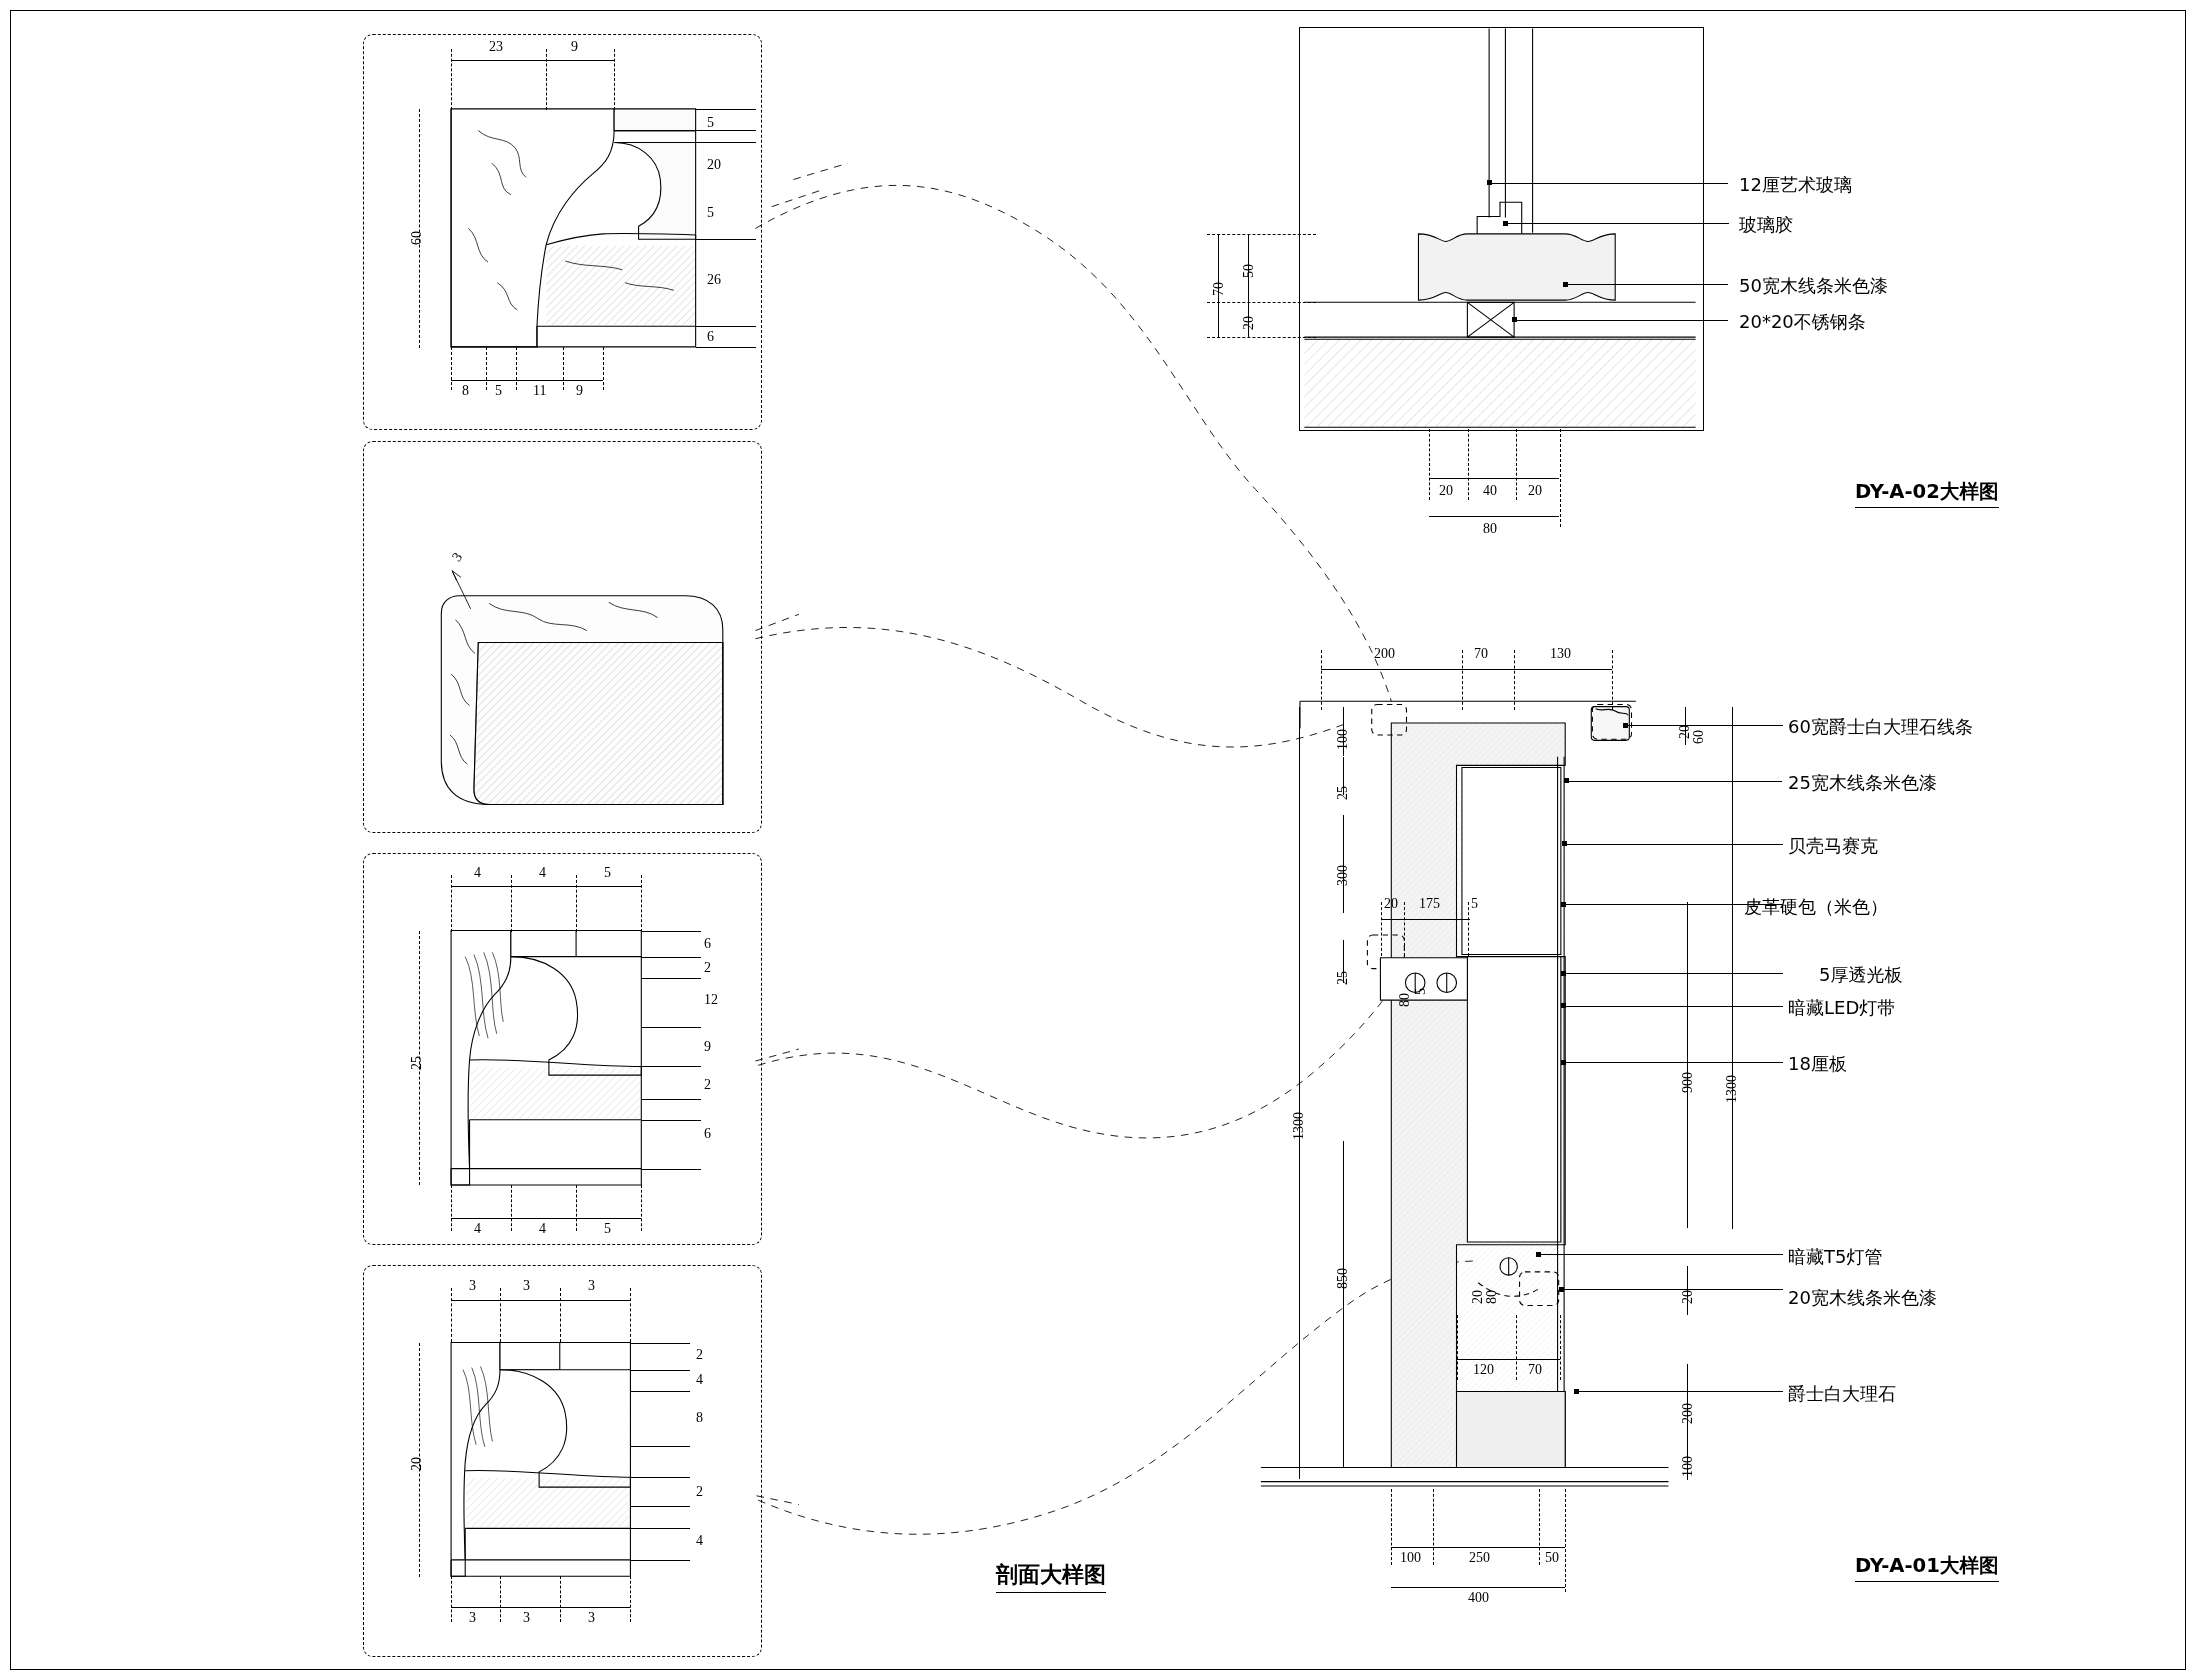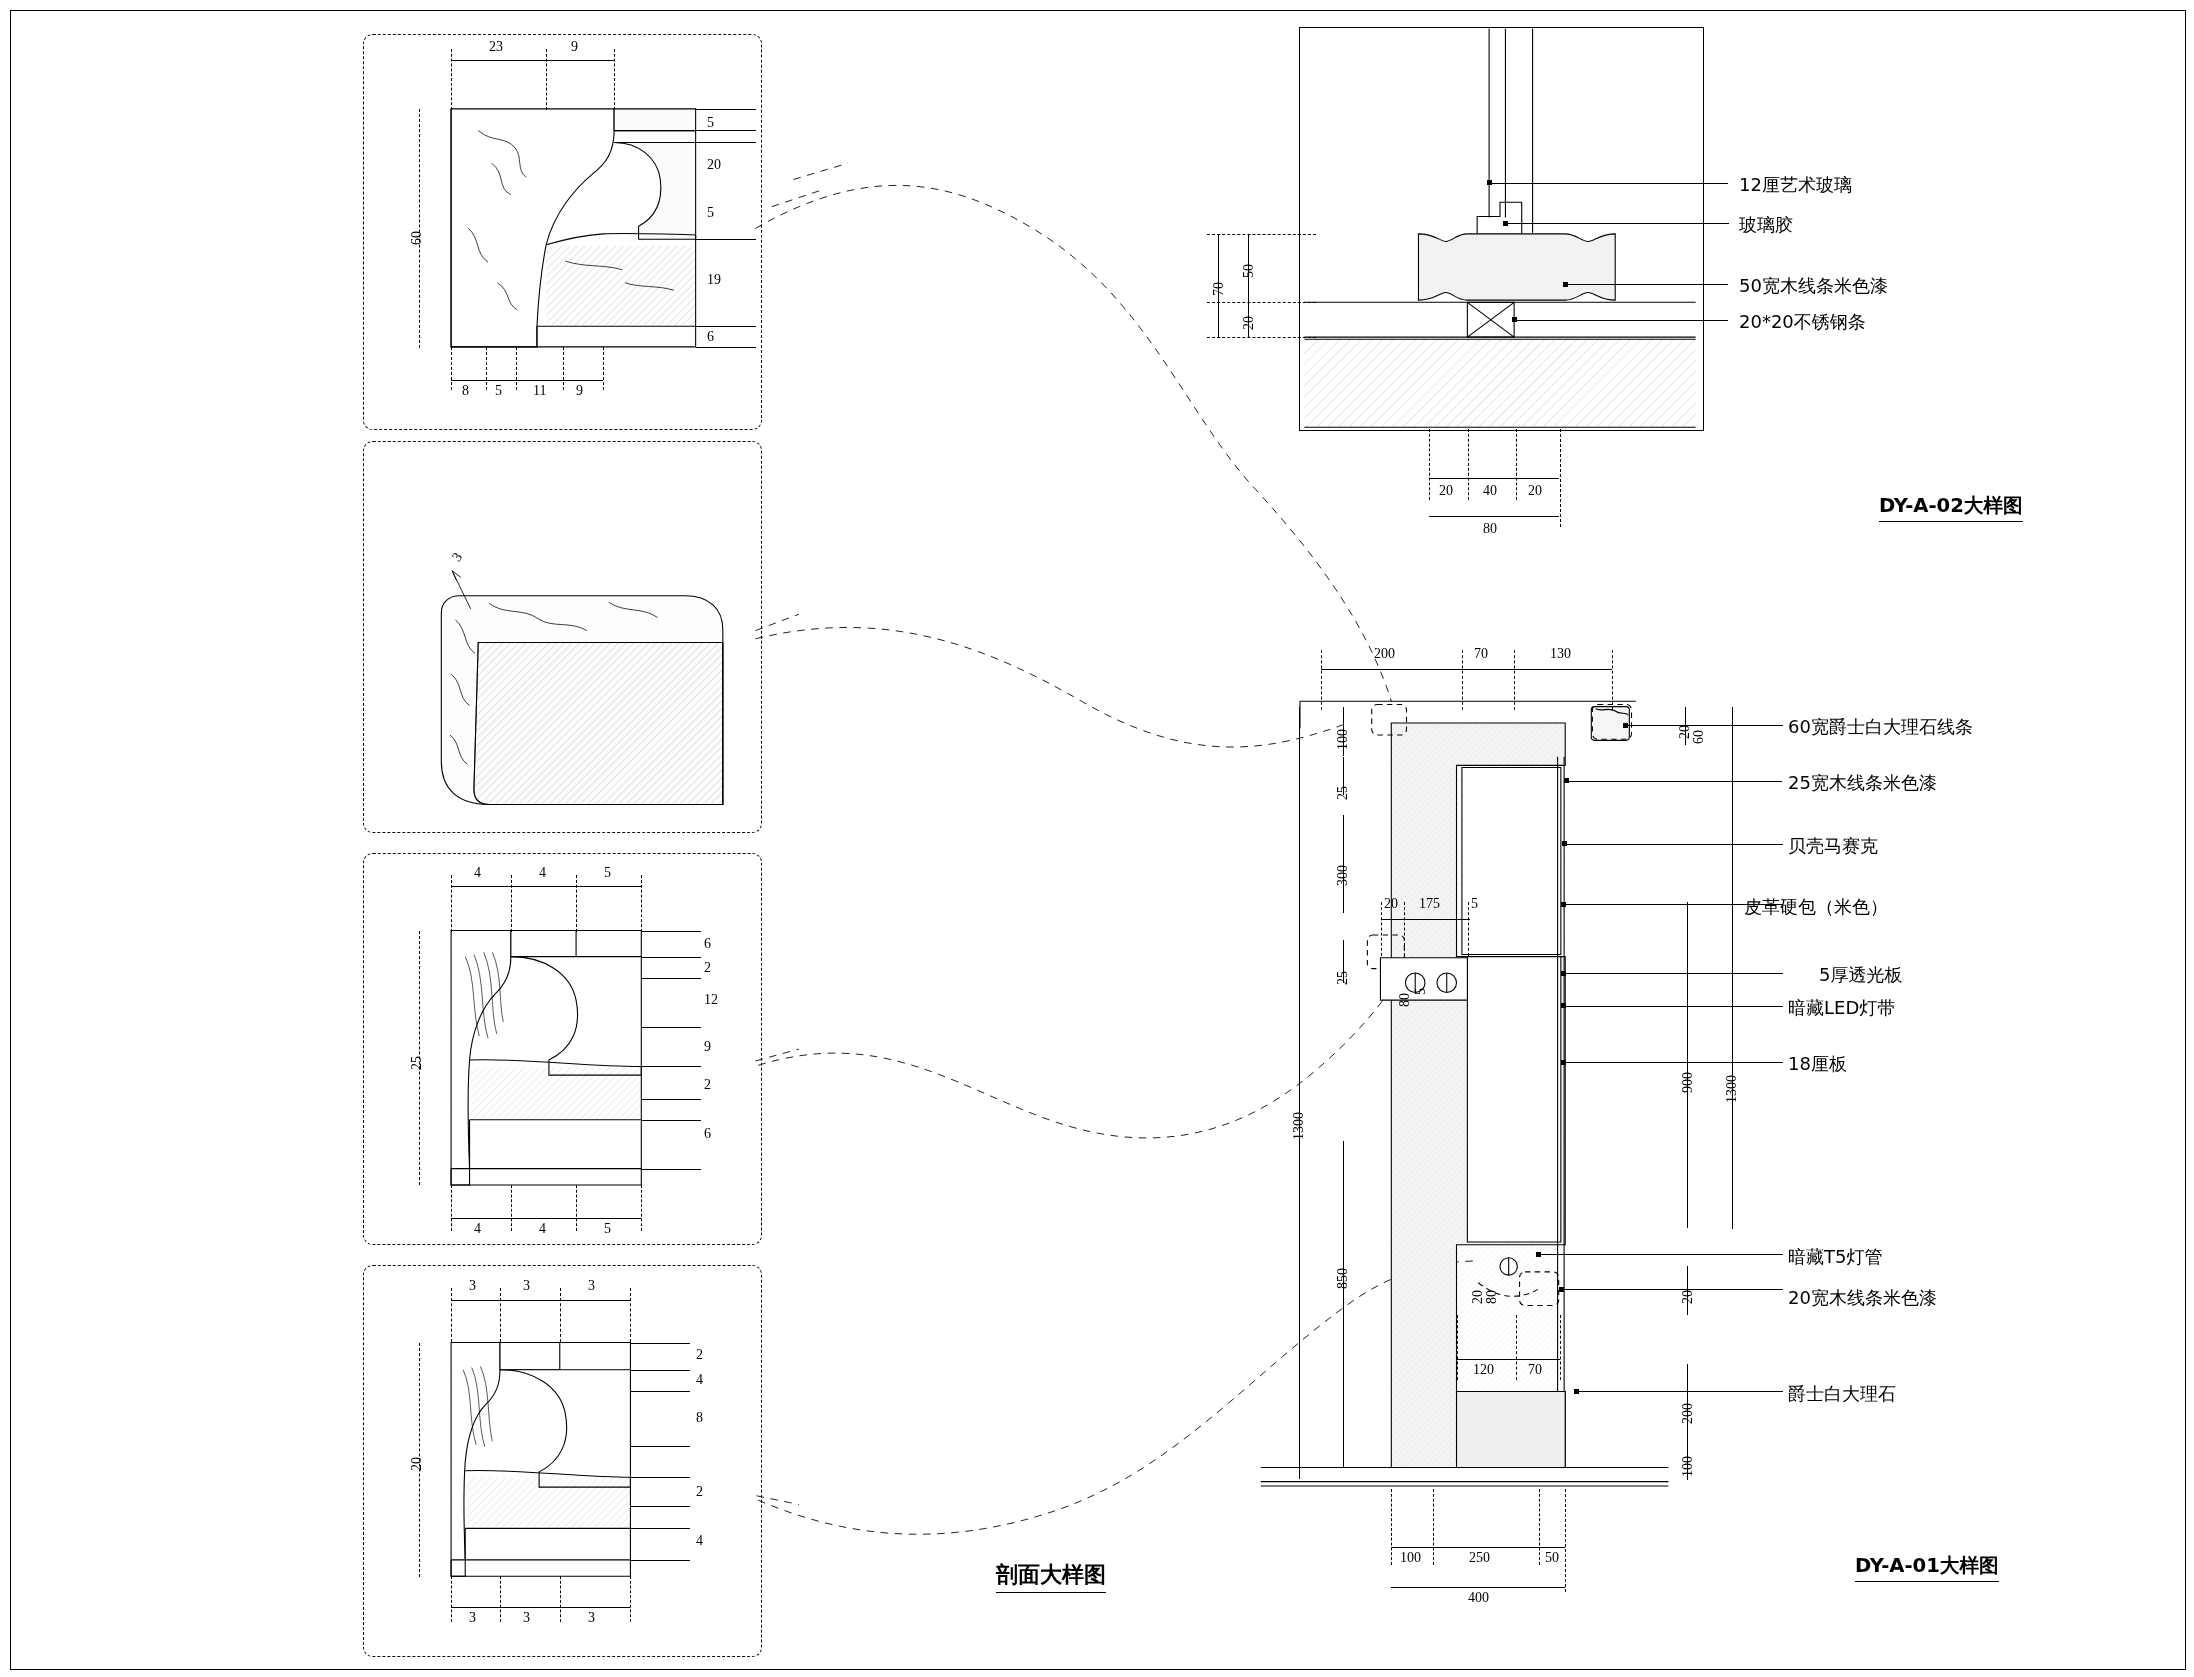--- a/index.html
+++ b/index.html
@@ -77,21 +77,21 @@
 
   <div class="hline" style="left:696px;top:109px;width:60px;"></div>
   <div class="hline" style="left:696px;top:130px;width:60px;"></div>
   <div class="hline" style="left:696px;top:142px;width:60px;"></div>
   <div class="hline" style="left:696px;top:239px;width:60px;"></div>
   <div class="hline" style="left:696px;top:326px;width:60px;"></div>
   <div class="hline" style="left:696px;top:347px;width:60px;"></div>
   <div class="dim" style="left:707px;top:115px;">5</div>
   <div class="dim" style="left:707px;top:157px;">20</div>
   <div class="dim" style="left:707px;top:205px;">5</div>
-  <div class="dim" style="left:707px;top:272px;">19</div>
+  <div class="dim" style="left:707px;top:272px;">26</div>
   <div class="dim" style="left:707px;top:329px;">6</div>
 
   <div class="dashv" style="left:451px;top:347px;height:43px;"></div>
   <div class="dashv" style="left:486px;top:347px;height:43px;"></div>
   <div class="dashv" style="left:516px;top:347px;height:43px;"></div>
   <div class="dashv" style="left:563px;top:347px;height:43px;"></div>
   <div class="dashv" style="left:603px;top:347px;height:43px;"></div>
   <div class="hline" style="left:451px;top:380px;width:152px;"></div>
   <div class="dim" style="left:462px;top:383px;">8</div>
   <div class="dim" style="left:495px;top:383px;">5</div>
@@ -299,21 +299,21 @@
   <div class="dashv" style="left:1468px;top:429px;height:71px;"></div>
   <div class="dashv" style="left:1516px;top:429px;height:71px;"></div>
   <div class="dashv" style="left:1560px;top:429px;height:98px;"></div>
   <div class="hline" style="left:1429px;top:478px;width:130px;"></div>
   <div class="hline" style="left:1429px;top:516px;width:130px;"></div>
   <div class="dim" style="left:1439px;top:483px;">20</div>
   <div class="dim" style="left:1483px;top:483px;">40</div>
   <div class="dim" style="left:1528px;top:483px;">20</div>
   <div class="dim" style="left:1483px;top:521px;">80</div>
 
-  <div class="title" style="left:1855px;top:492px;margin-left:24px;">DY-A-02大样图</div>
+  <div class="title" style="left:1855px;top:478px;">DY-A-02大样图</div>
 
   <svg width="2194" height="1678" viewBox="0 0 4037 3087">
     <defs>
       <pattern id="a01fill" width="8" height="8" patternUnits="userSpaceOnUse" patternTransform="rotate(45)">
         <line x1="0" y1="0" x2="0" y2="8" stroke="#999" stroke-width="0.6"></line>
       </pattern>
     </defs>
     <g stroke="#000" fill="none" stroke-width="2">
 
       <line x1="2392" y1="1290" x2="3010" y2="1290"></line>

